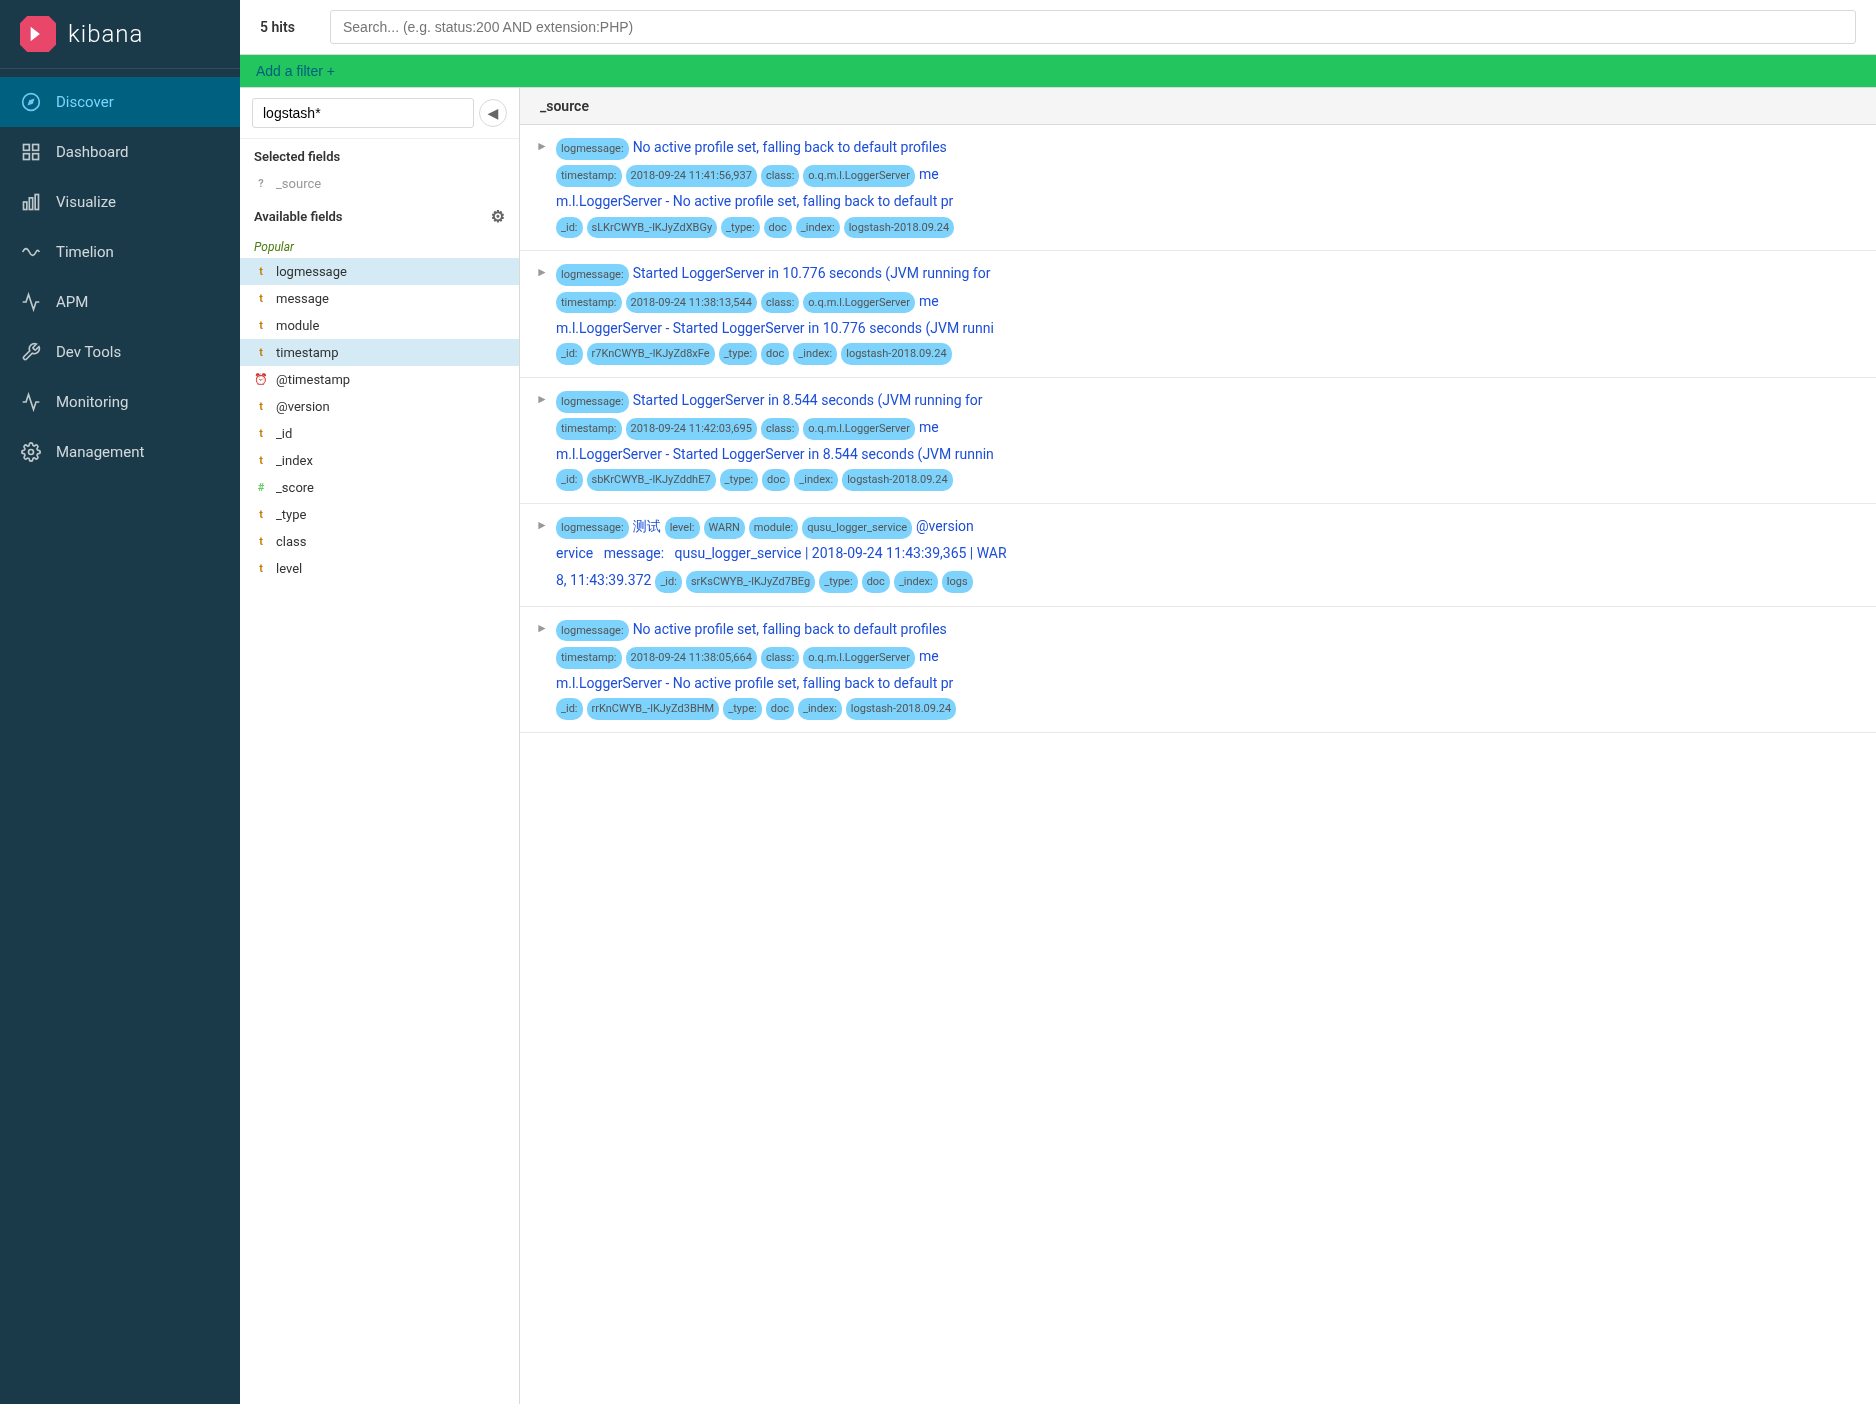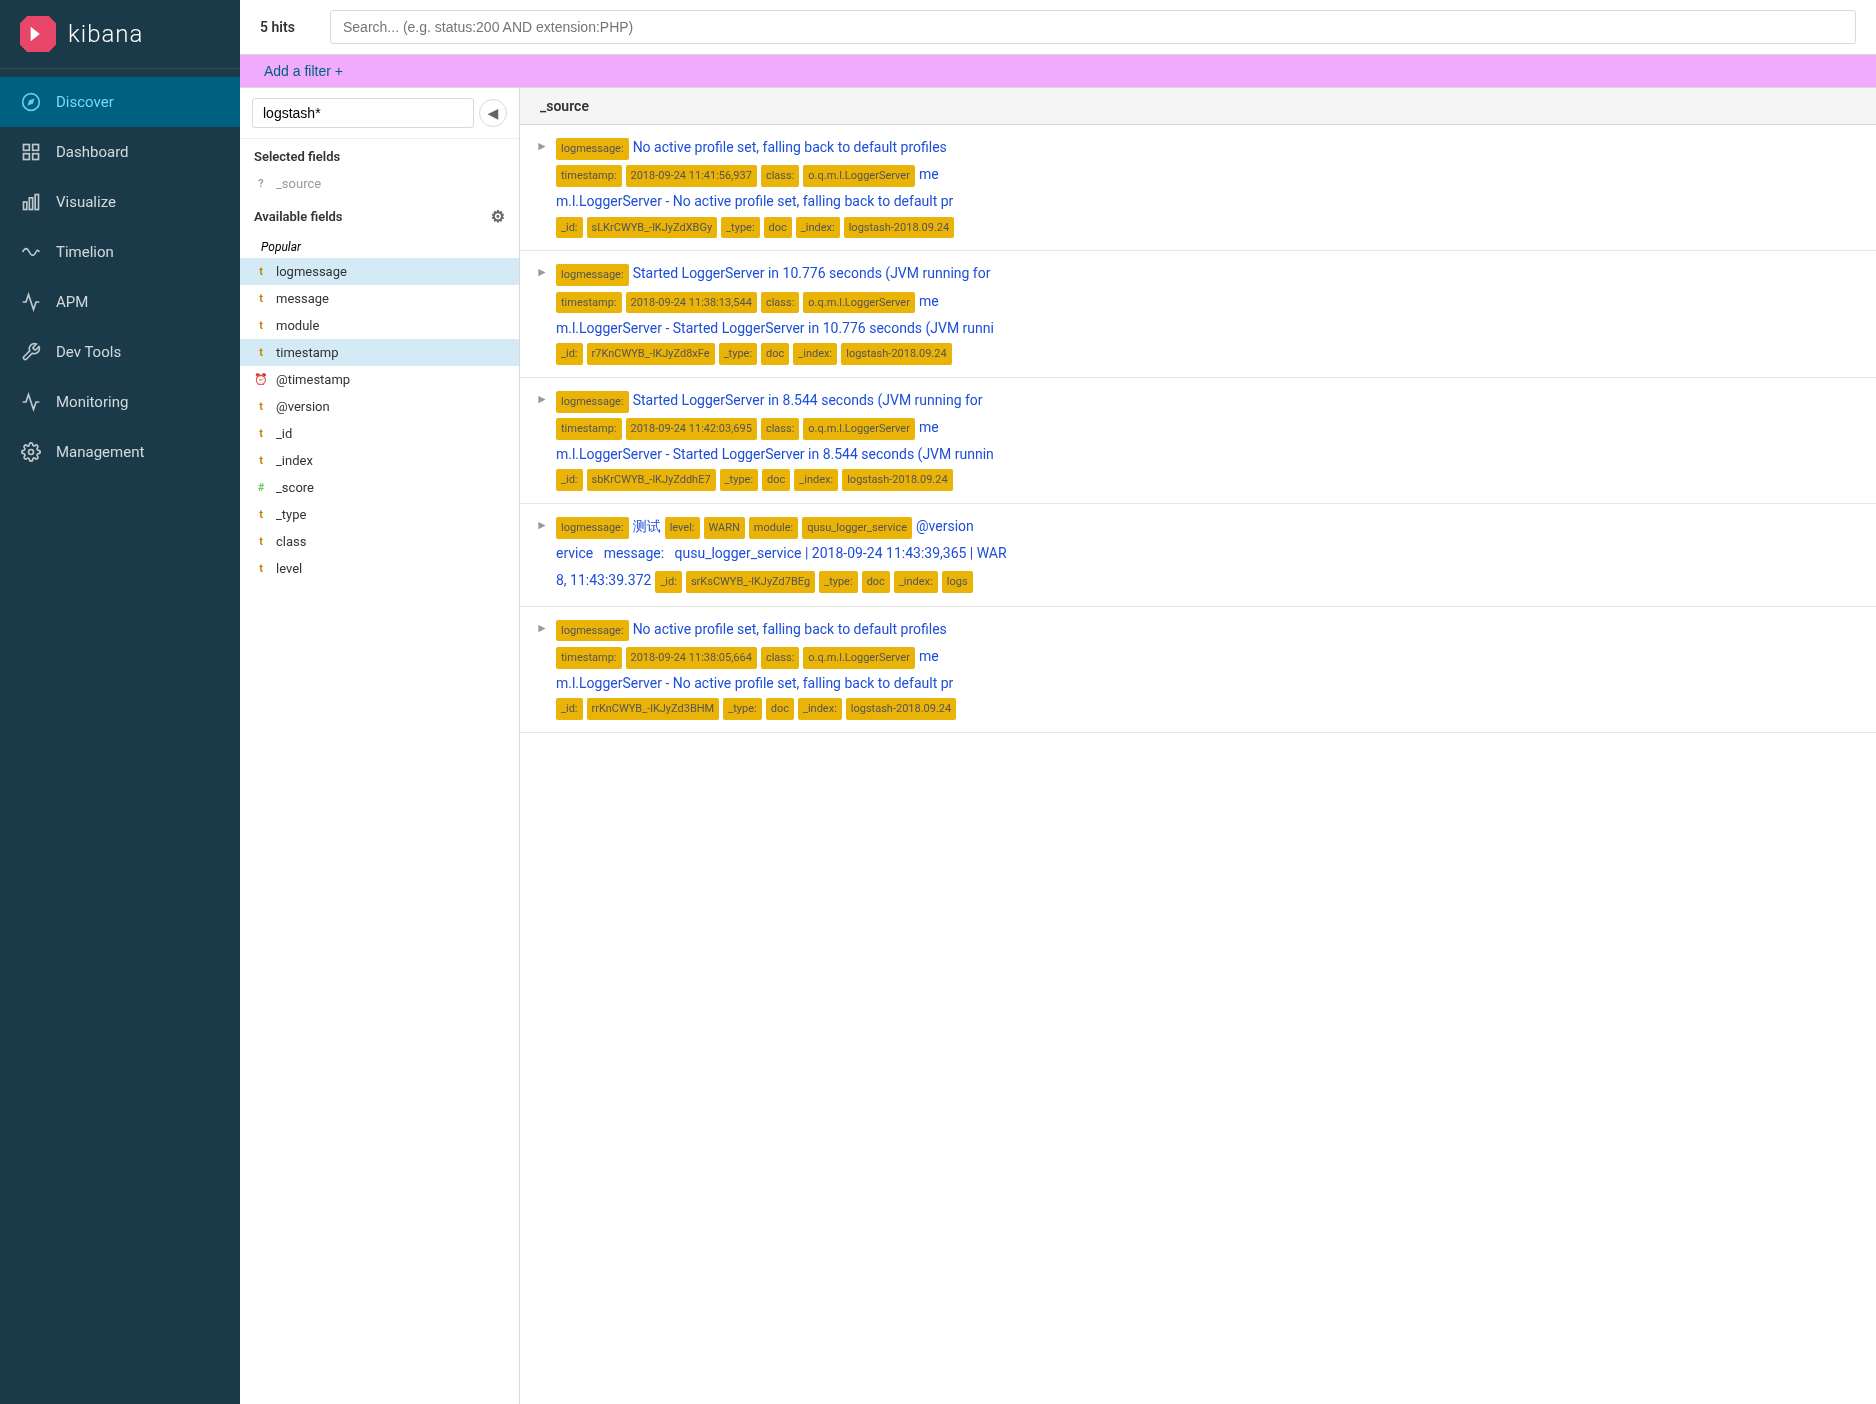--- a/index.html
+++ b/index.html
@@ -63,23 +63,23 @@
       border: 1px solid #d9d9d9;
       border-radius: 3px;
       padding: 8px 12px;
       font-size: 14px;
       color: #999;
       outline: none;
     }
 
     
     #filterbar {
-      background: #f0abfc;
+      background: #22c55e;
       border-bottom: 1px solid #d9d9d9;
-      padding: 8px 24px;
+      padding: 8px 16px;
     }
     #add-filter-btn {
       color: #006080;
       font-size: 14px;
       cursor: pointer;
       background: none;
       border: none;
       display: flex; align-items: center; gap: 4px;
     }
 
@@ -149,23 +149,22 @@
     }
     .field-type.text { color: #c47b00; }
     .field-type.num { color: #6c6; }
     .field-type.date { color: #888; }
     .field-name { font-size: 13px; }
     .field-special { color: #999; font-size: 13px; }
 
     .popular-header {
       padding: 8px 14px 4px;
       font-size: 12px;
-      color: #000000;
+      color: #4d7c0f;
       font-style: italic;
-      margin-left: 7px;
     }
 
     
     #results-panel {
       flex: 1;
       overflow-y: auto;
       background: #fff;
     }
     .source-header {
       padding: 10px 20px;
@@ -191,22 +190,22 @@
     }
     .result-content {
       flex: 1;
       font-size: 12px;
       line-height: 1.8;
       color: #333;
       overflow: hidden;
     }
     .result-line { margin-bottom: 2px; display: flex; flex-wrap: wrap; gap: 4px; align-items: baseline; }
     .field-tag {
-      background: #eab308;
-      border-radius: 2px;
+      background: #7dd3fc;
+      border-radius: 10px;
       padding: 1px 5px;
       font-size: 11px;
       color: #555;
       white-space: nowrap;
     }
     .field-val {
       font-size: 14px;
       color: #1d4ed8;
     }
   </style>

